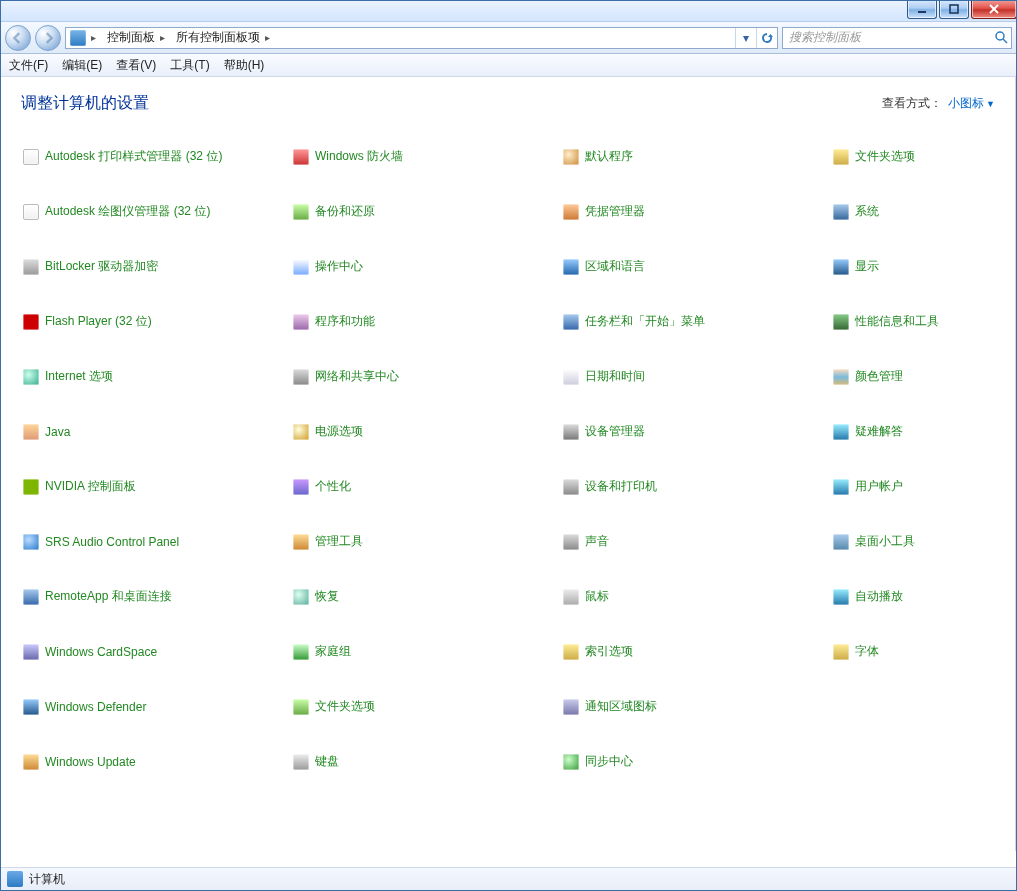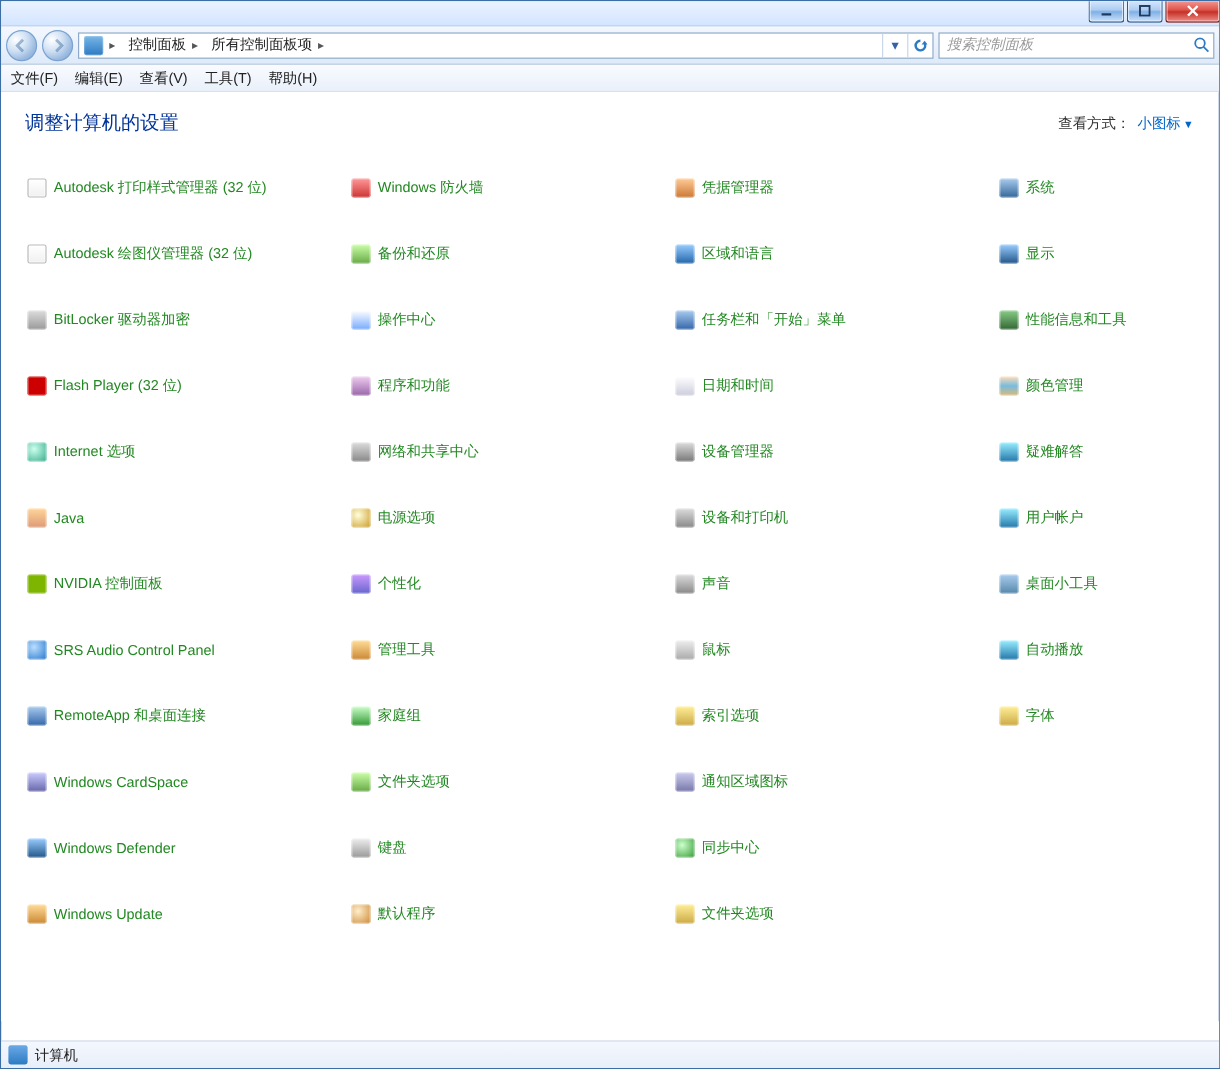--- a/index.html
+++ b/index.html
@@ -422,20 +422,24 @@
           </div>
           <div class="item">
             <span class="item-icon ic-personal"></span>
             <span>个性化</span>
           </div>
           <div class="item">
             <span class="item-icon ic-admin"></span>
             <span>管理工具</span>
           </div>
           <div class="item">
+            <span class="item-icon ic-recover"></span>
+            <span>恢复</span>
+          </div>
+          <div class="item">
             <span class="item-icon ic-home"></span>
             <span>家庭组</span>
           </div>
           <div class="item">
             <span class="item-icon ic-parent"></span>
             <span>文件夹选项</span>
           </div>
           <div class="item">
             <span class="item-icon ic-keyboard"></span>
             <span>键盘</span>

